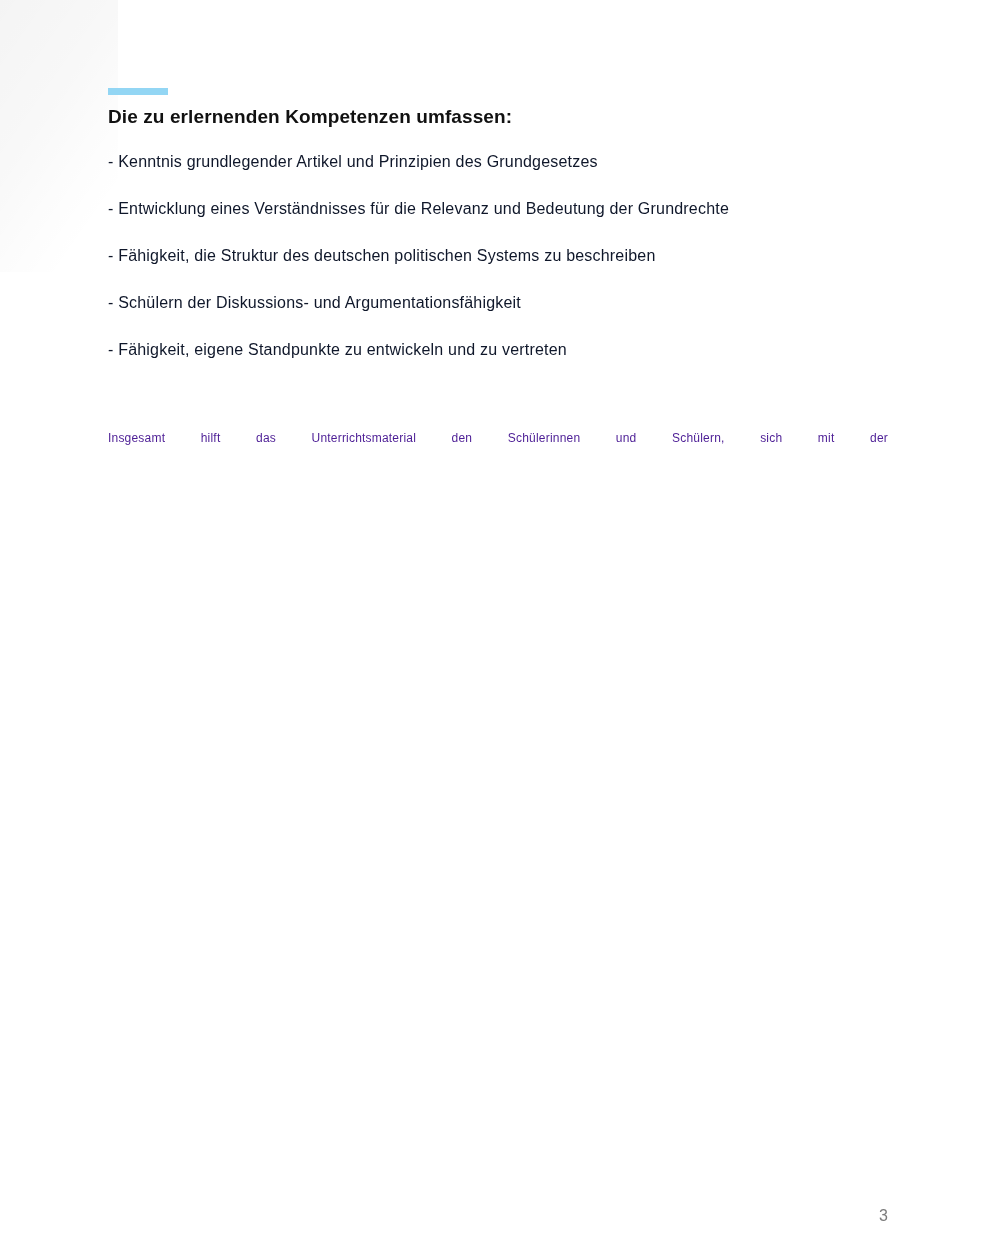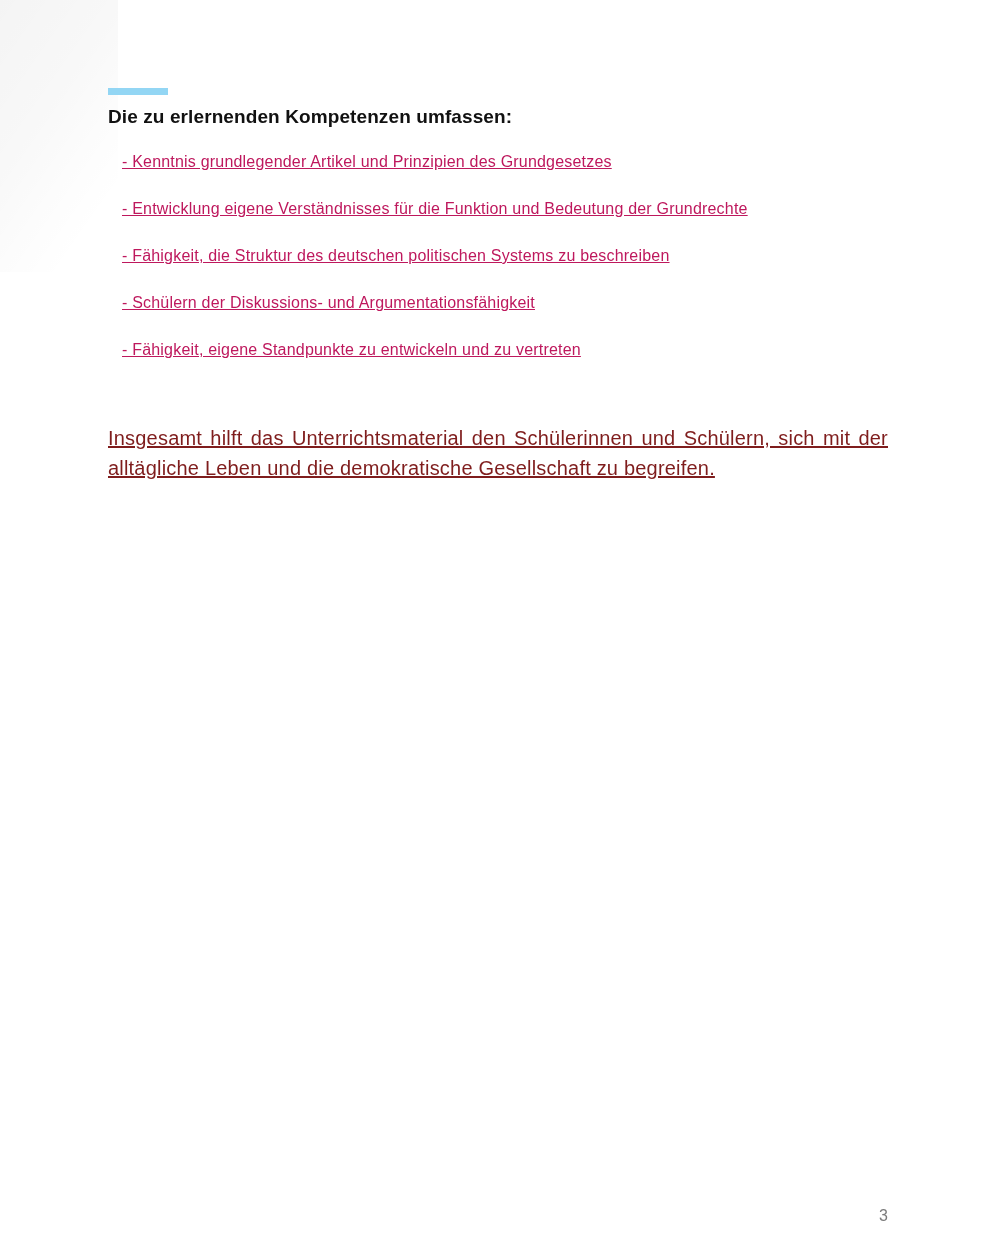--- a/index.html
+++ b/index.html
@@ -42,42 +42,40 @@
   }
   h1.heading {
     margin: 10px 0 12px 0;
     font-size: 19px;
     line-height: 24px;
     font-weight: bold;
     color: #111111;
     letter-spacing: 0.1px;
   }
   .item {
-    margin: 17px 0 0 14px;
+    margin: 17px 0 0 0;
     font-size: 16px;
     line-height: 30px;
-    color: #be185d;
+    color: #0f172a;
     letter-spacing: 0.2px;
-    text-decoration: underline;
   }
   .item.first {
     margin-top: 18px;
   }
   .jline {
     text-align: justify;
     text-align-last: justify;
     text-justify: inter-word;
   }
   .closing {
     margin-top: 58px;
-    font-size: 20px;
+    font-size: 12px;
     line-height: 30px;
-    color: #7f1d1d;
+    color: #4c1d95;
     letter-spacing: 0.2px;
-    text-decoration: underline;
   }
   .page-number {
     position: absolute;
     top: 1206px;
     right: 112px;
     font-size: 16px;
     line-height: 20px;
     color: #7b7b7b;
   }
 </style>
@@ -88,28 +86,27 @@
 
   <div class="corner-shade"></div>
 
   <div class="content">
 
     <div class="accent-bar" style="background-color: rgb(147, 214, 244);"></div>
 
     <h1 class="heading">Die zu erlernenden Kompetenzen umfassen:</h1>
 
     <p class="item first">- Kenntnis grundlegender Artikel und Prinzipien des Grundgesetzes</p>
-    <p class="item">- Entwicklung eigene Verständnisses für die Funktion und Bedeutung der Grundrechte</p>
+    <p class="item">- Entwicklung eines Verständnisses für die Relevanz und Bedeutung der Grundrechte</p>
     <p class="item">- Fähigkeit, die Struktur des deutschen politischen Systems zu beschreiben</p>
     <p class="item">- Schülern der Diskussions- und Argumentationsfähigkeit</p>
     <p class="item">- Fähigkeit, eigene Standpunkte zu entwickeln und zu vertreten</p>
 
 
     <div class="closing">
       <div class="jline">Insgesamt hilft das Unterrichtsmaterial den Schülerinnen und Schülern, sich mit der</div>
-      <div>alltägliche Leben und die demokratische Gesellschaft zu begreifen.</div>
     </div>
 
   </div>
 
   <div class="page-number">3</div>
 
 </div>
 
 </body></html>

